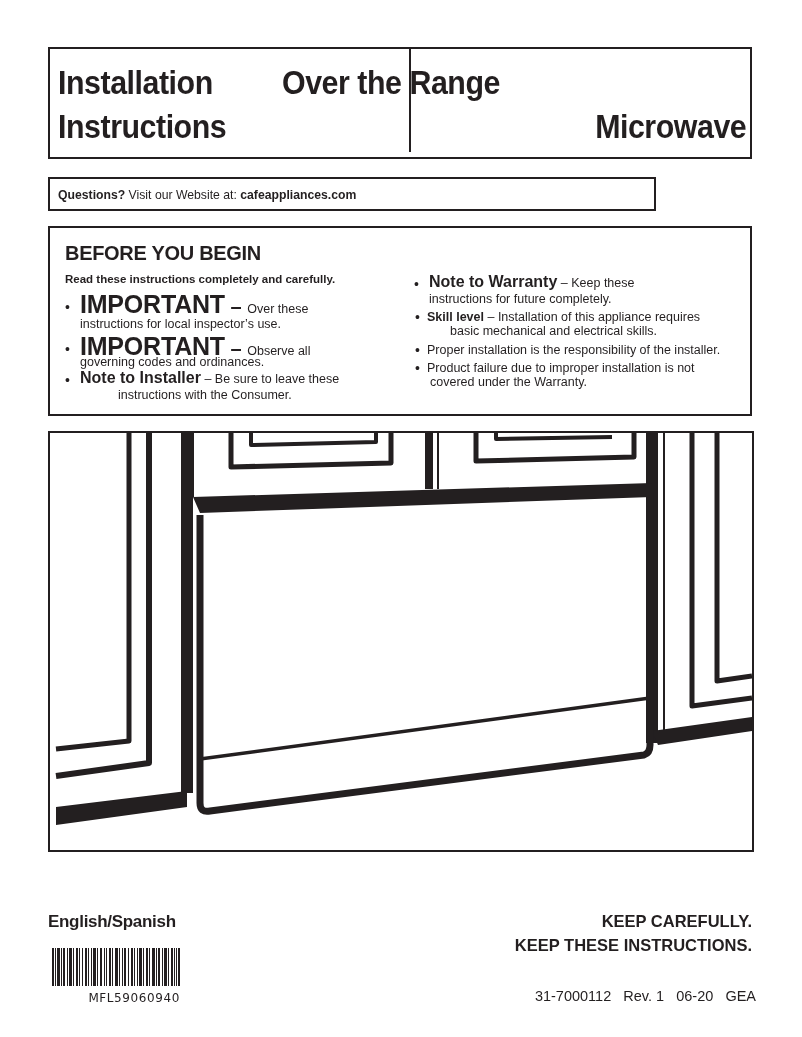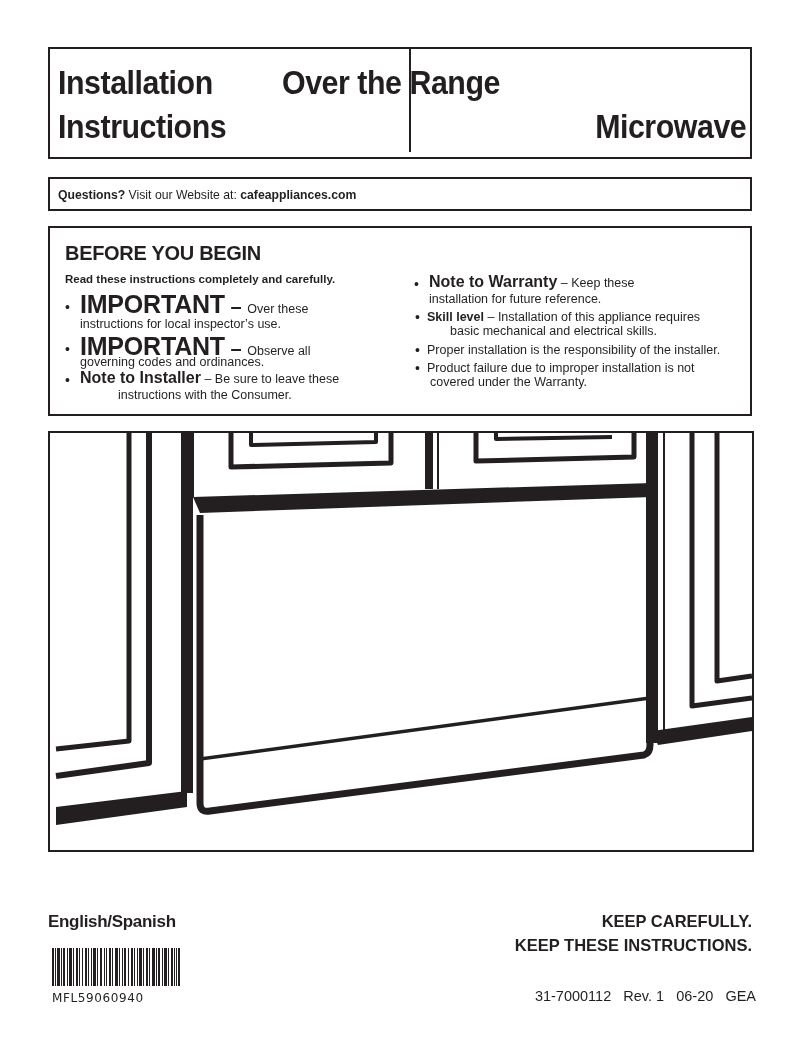--- a/index.html
+++ b/index.html
@@ -7,21 +7,21 @@
          font-family: "Liberation Sans", sans-serif; color: #231f20; }
   .abs { position: absolute; }
 
   
   .title-box { left: 48px; top: 47px; width: 704px; height: 112px; border: 2px solid #231f20; box-sizing: border-box; }
   .title-divider { left: 409px; top: 47px; width: 2px; height: 105px; background: #231f20; }
   .t-big { font-weight: bold; font-size: 33px; line-height: 33px; letter-spacing: -0.5px; white-space: nowrap; transform: scaleX(0.92); transform-origin: left top; }
   .t-right { transform-origin: right top; }
 
   
-  .questions-box { left: 48px; top: 177px; width: 704px; height: 34px; border: 2px solid #231f20; box-sizing: border-box; font-size: 13px; }
+  .questions-box { left: 48px; top: 177px; width: 608px; height: 34px; border: 2px solid #231f20; box-sizing: border-box; font-size: 13px; }
   .questions-box .inner { position: absolute; left: 8px; top: 8px; white-space: nowrap; transform: scaleX(0.94); transform-origin: left top; }
   .b { font-weight: bold; }
 
   
   .byb-box { left: 48px; top: 226px; width: 704px; height: 190px; border: 2px solid #231f20; box-sizing: border-box; }
   .byb-title { left: 65px; top: 242px; font-weight: bold; font-size: 20px; white-space: nowrap; letter-spacing: -0.3px; }
   .byb-sub { left: 65px; top: 273px; font-weight: bold; font-size: 11.5px; white-space: nowrap; }
   .bullet { font-size: 12.5px; line-height: 14px; white-space: nowrap; }
   .bullet .dot { position: absolute; left: -15px; top: 0; font-size: 14px; }
   .imp { font-weight: bold; font-size: 25px; line-height: 25px; letter-spacing: -0.2px; }
@@ -31,21 +31,21 @@
 
   
   .illus-box { left: 48px; top: 431px; width: 706px; height: 421px; border: 2px solid #231f20; box-sizing: border-box; overflow: hidden; }
 
   
   .lang { left: 48px; top: 912px; font-weight: bold; font-size: 17px; letter-spacing: -0.3px; white-space: nowrap; }
   .read1 { right: 50px; top: 912px; font-weight: bold; font-size: 16.5px; white-space: nowrap; text-align: right; }
   .read2 { right: 50px; top: 936px; font-weight: bold; font-size: 16.5px; white-space: nowrap; text-align: right; }
   .partno { right: 46px; top: 988px; font-size: 14.5px; white-space: pre; text-align: right; }
   .barcode { left: 52px; top: 948px; width: 128px; height: 38px; }
-  .barcode-text { left: 52px; top: 991px; width: 128px; font-size: 12px; letter-spacing: 0.6px; text-align: left; font-family: "DejaVu Sans", sans-serif; }
+  .barcode-text { left: 52px; top: 991px; width: 128px; font-size: 12px; letter-spacing: 0.6px; text-align: right; font-family: "DejaVu Sans", sans-serif; }
 </style>
 </head>
 <body>
 
 <div class="abs title-box"></div>
 <div class="abs title-divider"></div>
 <div class="abs t-big" style="left:58px; top:66px;">Installation</div>
 <div class="abs t-big" style="left:58px; top:110px;">Instructions</div>
 <div class="abs t-big" style="left:282px; top:66px;">Over the Range</div>
 <div class="abs t-big t-right" style="right:56px; top:110px;">Microwave</div>
@@ -75,21 +75,21 @@
 <div class="abs bullet" style="left:80px; top:371px;">
   <span class="dot" style="top:2px;">•</span>
   <span class="note-b">Note to Installer</span><span> – </span><span class="small">Be sure to leave these</span>
 </div>
 <div class="abs bullet" style="left:80px; top:388px;padding-left:38px;">instructions with the Consumer.</div>
 
 <div class="abs bullet" style="left:429px; top:275px;">
   <span class="dot" style="left:-15px; top:2px;">•</span>
   <span class="note-b">Note to Warranty</span><span> – </span><span class="small">Keep these</span>
 </div>
-<div class="abs bullet" style="left:429px; top:292px;">installation for future reference.</div>
+<div class="abs bullet" style="left:429px; top:292px;">instructions for future completely.</div>
 
 <div class="abs bullet" style="left:427px; top:310px;">
   <span class="dot" style="left:-12px;">•</span>
   <span class="b">Skill level</span><span> – </span><span>Installation of this appliance requires</span>
 </div>
 <div class="abs bullet" style="left:430px; top:324px;padding-left:20px;">basic mechanical and electrical skills.</div>
 
 <div class="abs bullet" style="left:427px; top:343px;">
   <span class="dot" style="left:-12px;">•</span>
   <span>Proper installation is the responsibility of the installer.</span>

